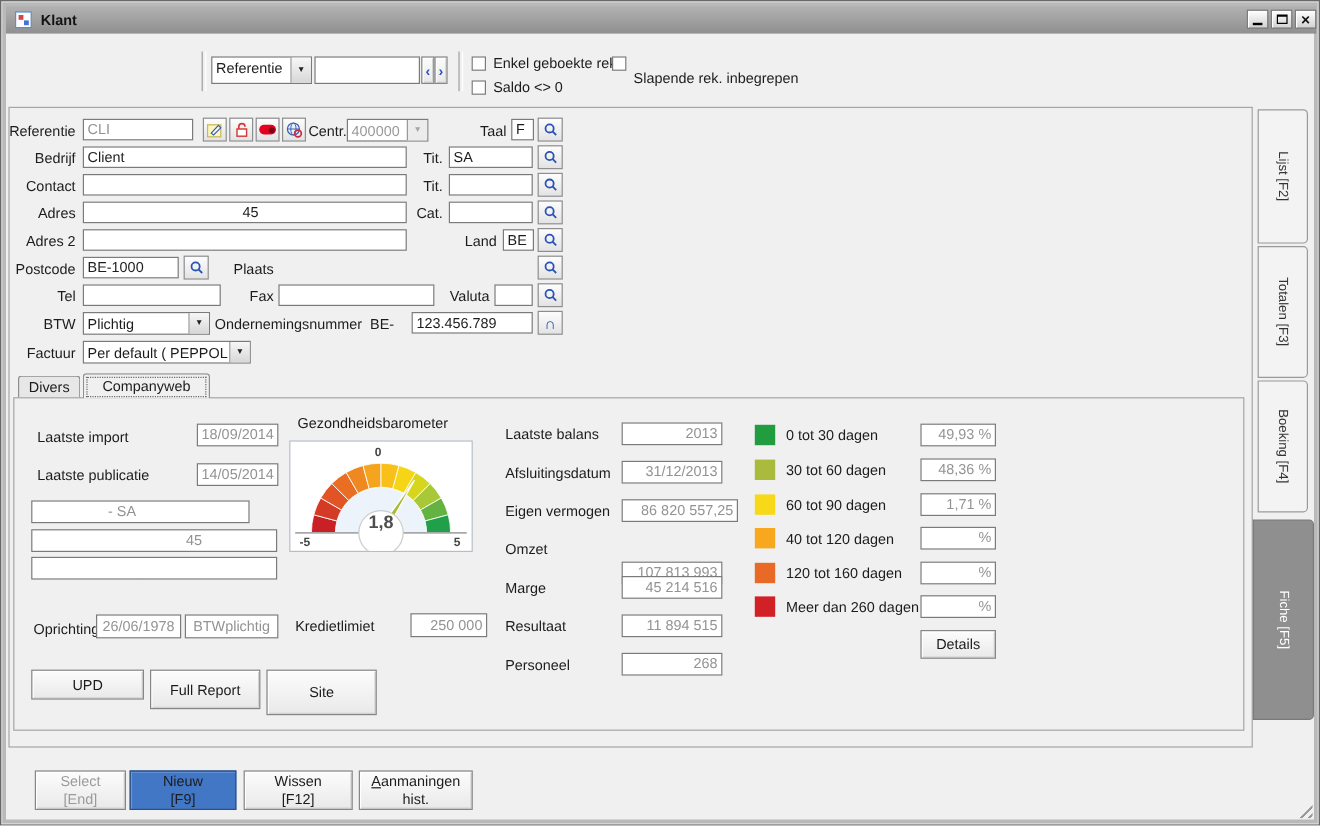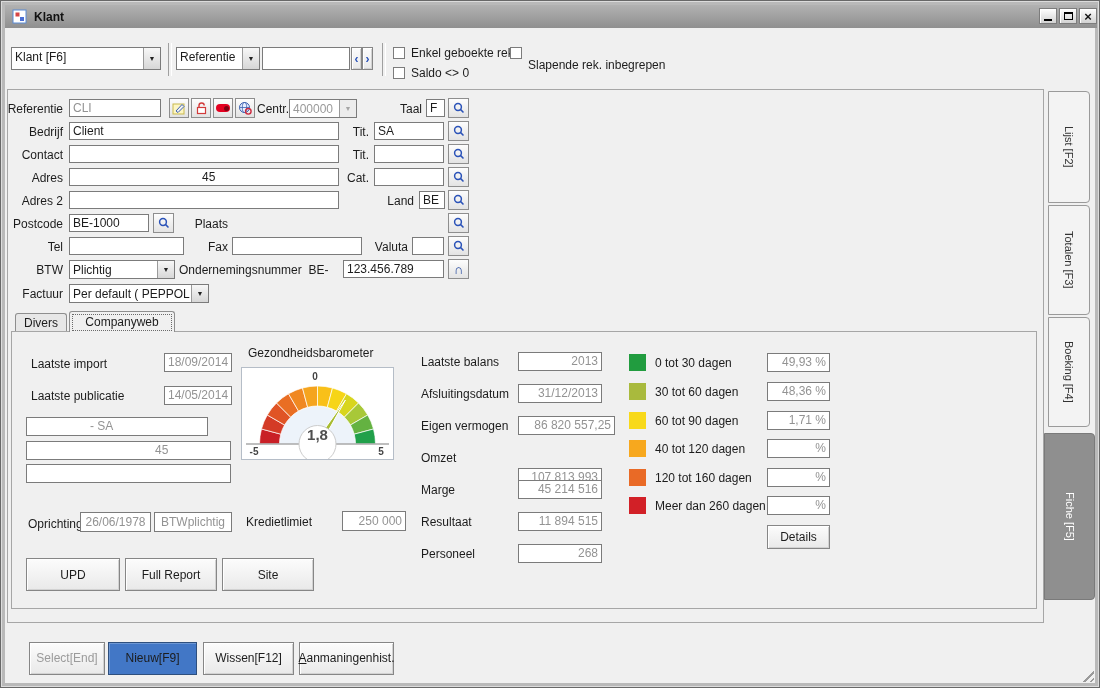--- a/index.html
+++ b/index.html
@@ -24,21 +24,21 @@
   .combo{position:absolute;background:#fff;border:1px solid #7b7b7b;box-sizing:border-box;font-size:12px;
          display:flex;align-items:stretch;color:#1c1c1c;}
   .combo .val{flex:1;padding:2px 3px 0 3px;white-space:nowrap;overflow:hidden;}
   .combo .arrowbtn{width:16px;background:linear-gradient(#f7f7f7,#d7d7d7);border-left:1px solid #9a9a9a;
          display:flex;align-items:center;justify-content:center;font-size:7px;color:#222;}
   .combo.disabled .val{color:#9a9a9a;}
   .combo.disabled .arrowbtn{color:#a5a5a5;background:#ececec;}
   .btn{position:absolute;background:linear-gradient(#fcfcfc,#e9e9e9);border:1px solid #868686;
        box-shadow:inset 1px 1px 0 #fff, inset -1px -1px 0 #d2d2d2;display:flex;align-items:center;justify-content:center;
        font-size:12px;color:#1c1c1c;box-sizing:border-box;text-align:center;}
-  .bigbtn{flex-direction:row;line-height:15px;}
+  .bigbtn{flex-direction:column;line-height:15px;}
   .bigbtn.primary{background:#4277c6;border-color:#2e4f7d;box-shadow:inset 1px 1px 0 #6d97d4;}
   .bigbtn.disabled{color:#9b9b9b;}
   .cb{position:absolute;width:12px;height:12px;background:#fff;border:1px solid #7c7c7c;box-sizing:border-box;}
   .cblbl{position:absolute;font-size:12px;color:#1c1c1c;white-space:nowrap;}
   .vsep{position:absolute;width:2px;border-left:1px solid #9f9f9f;border-right:1px solid #fff;}
   .panel{position:absolute;border:1px solid #a6a6a6;box-sizing:border-box;}
   .tab{position:absolute;box-sizing:border-box;border:1px solid #8e8e8e;border-bottom:none;font-size:12px;color:#1c1c1c;
        display:flex;align-items:center;justify-content:center;background:#e7e7e7;border-radius:3px 3px 0 0;z-index:2;}
   .tab.active{background:#f0f0f0;z-index:4;}
   .tab.active::after{content:"";position:absolute;left:2px;right:2px;top:2px;bottom:1px;border:1px dotted #6a6a6a;}
@@ -69,24 +69,20 @@
   <div class="winbtn" style="left:1038px;">
     <span style="width:8px;height:2px;background:#000;margin-top:8px;"></span>
   </div>
   <div class="winbtn" style="left:1058px;">
     <span style="width:9px;height:8px;border:1px solid #000;border-top-width:2px;box-sizing:border-box;"></span>
   </div>
   <div class="winbtn" style="left:1078px;font-weight:bold;font-size:13px;">
     <span>×</span>
   </div>
 
-  <div class="combo" style="left:10px;top:46px;width:150px;height:23px;">
-    <span class="val">Klant [F6]</span>
-    <span class="arrowbtn">▼</span>
-  </div>
   <div class="vsep" style="left:167px;top:42px;height:33px;"></div>
   <div class="combo" style="left:175px;top:46px;width:84px;height:23px;">
     <span class="val">Referentie</span>
     <span class="arrowbtn">▼</span>
   </div>
   <div class="inp" style="left:261px;top:46px;width:88px;height:23px;line-height:19px;">
     
   </div>
   <div class="btn" style="left:350px;top:46px;width:11px;height:23px;color:#2a52b8;font-weight:bold;">
     <span>‹</span>
@@ -261,23 +257,23 @@
   <div class="inp ro" style="left:25px;top:463px;width:205px;height:19px;z-index:4;">
     <span>1000 - Bruxelles</span>
   </div>
 
   <div class="llbl" style="left:27px;top:516px;z-index:4;">Oprichting</div>
   <div class="inp ro tc" style="left:79px;top:511px;width:71px;height:20px;z-index:4;line-height:16px;">26/06/1978</div>
   <div class="inp ro tc" style="left:153px;top:511px;width:78px;height:20px;z-index:4;line-height:16px;">BTWplichtig</div>
   <div class="llbl" style="left:245px;top:514px;z-index:4;">Kredietlimiet</div>
   <div class="inp ro tr" style="left:341px;top:510px;width:64px;height:20px;z-index:4;line-height:16px;">250 000</div>
 
-  <div class="btn" style="left:25px;top:557px;width:94px;height:33px;z-index:4;">UPD</div>
+  <div class="btn" style="left:25px;top:557px;width:94px;height:25px;z-index:4;">UPD</div>
   <div class="btn" style="left:124px;top:557px;width:92px;height:33px;z-index:4;">Full Report</div>
-  <div class="btn" style="left:221px;top:557px;width:92px;height:33px;z-index:4;">Site</div>
+  <div class="btn" style="left:221px;top:557px;width:92px;height:38px;z-index:4;">Site</div>
 
   <div class="llbl" style="left:247px;top:345px;z-index:4;">Gezondheidsbarometer</div>
   <div class="gaugebox" style="z-index:4;">
     <svg id="gauge" width="151" height="91">
         <path d="M37.5 76 A38 38 0 0 1 113.5 76 Z" fill="#edf3fa"></path>
         <path d="M17.5 76 A58 58 0 0 1 19.476302075234045 60.98849538405378 L38.79481860101541 66.1648762861042 A38 38 0 0 0 37.5 76 Z" fill="#c92026" stroke="#ffffff" stroke-width="0.7"></path>
         <path d="M19.476302075234045 60.98849538405378 A58 58 0 0 1 25.270526580502555 47 L42.591034656191326 57 A38 38 0 0 0 38.79481860101541 66.1648762861042 Z" fill="#d43b26" stroke="#ffffff" stroke-width="0.7"></path>
         <path d="M25.270526580502555 47 A58 58 0 0 1 34.487806691180246 34.98780669118024 L48.6299423149112 49.12994231491119 A38 38 0 0 0 42.591034656191326 57 Z" fill="#e05425" stroke="#ffffff" stroke-width="0.7"></path>
         <path d="M34.487806691180246 34.98780669118024 A58 58 0 0 1 46.500000000000014 25.770526580502555 L56.50000000000001 43.091034656191326 A38 38 0 0 0 48.6299423149112 49.12994231491119 Z" fill="#e96e23" stroke="#ffffff" stroke-width="0.7"></path>
         <path d="M46.500000000000014 25.770526580502555 A58 58 0 0 1 60.48849538405379 19.976302075234038 L65.6648762861042 39.29481860101541 A38 38 0 0 0 56.50000000000001 43.091034656191326 Z" fill="#f08821" stroke="#ffffff" stroke-width="0.7"></path>

